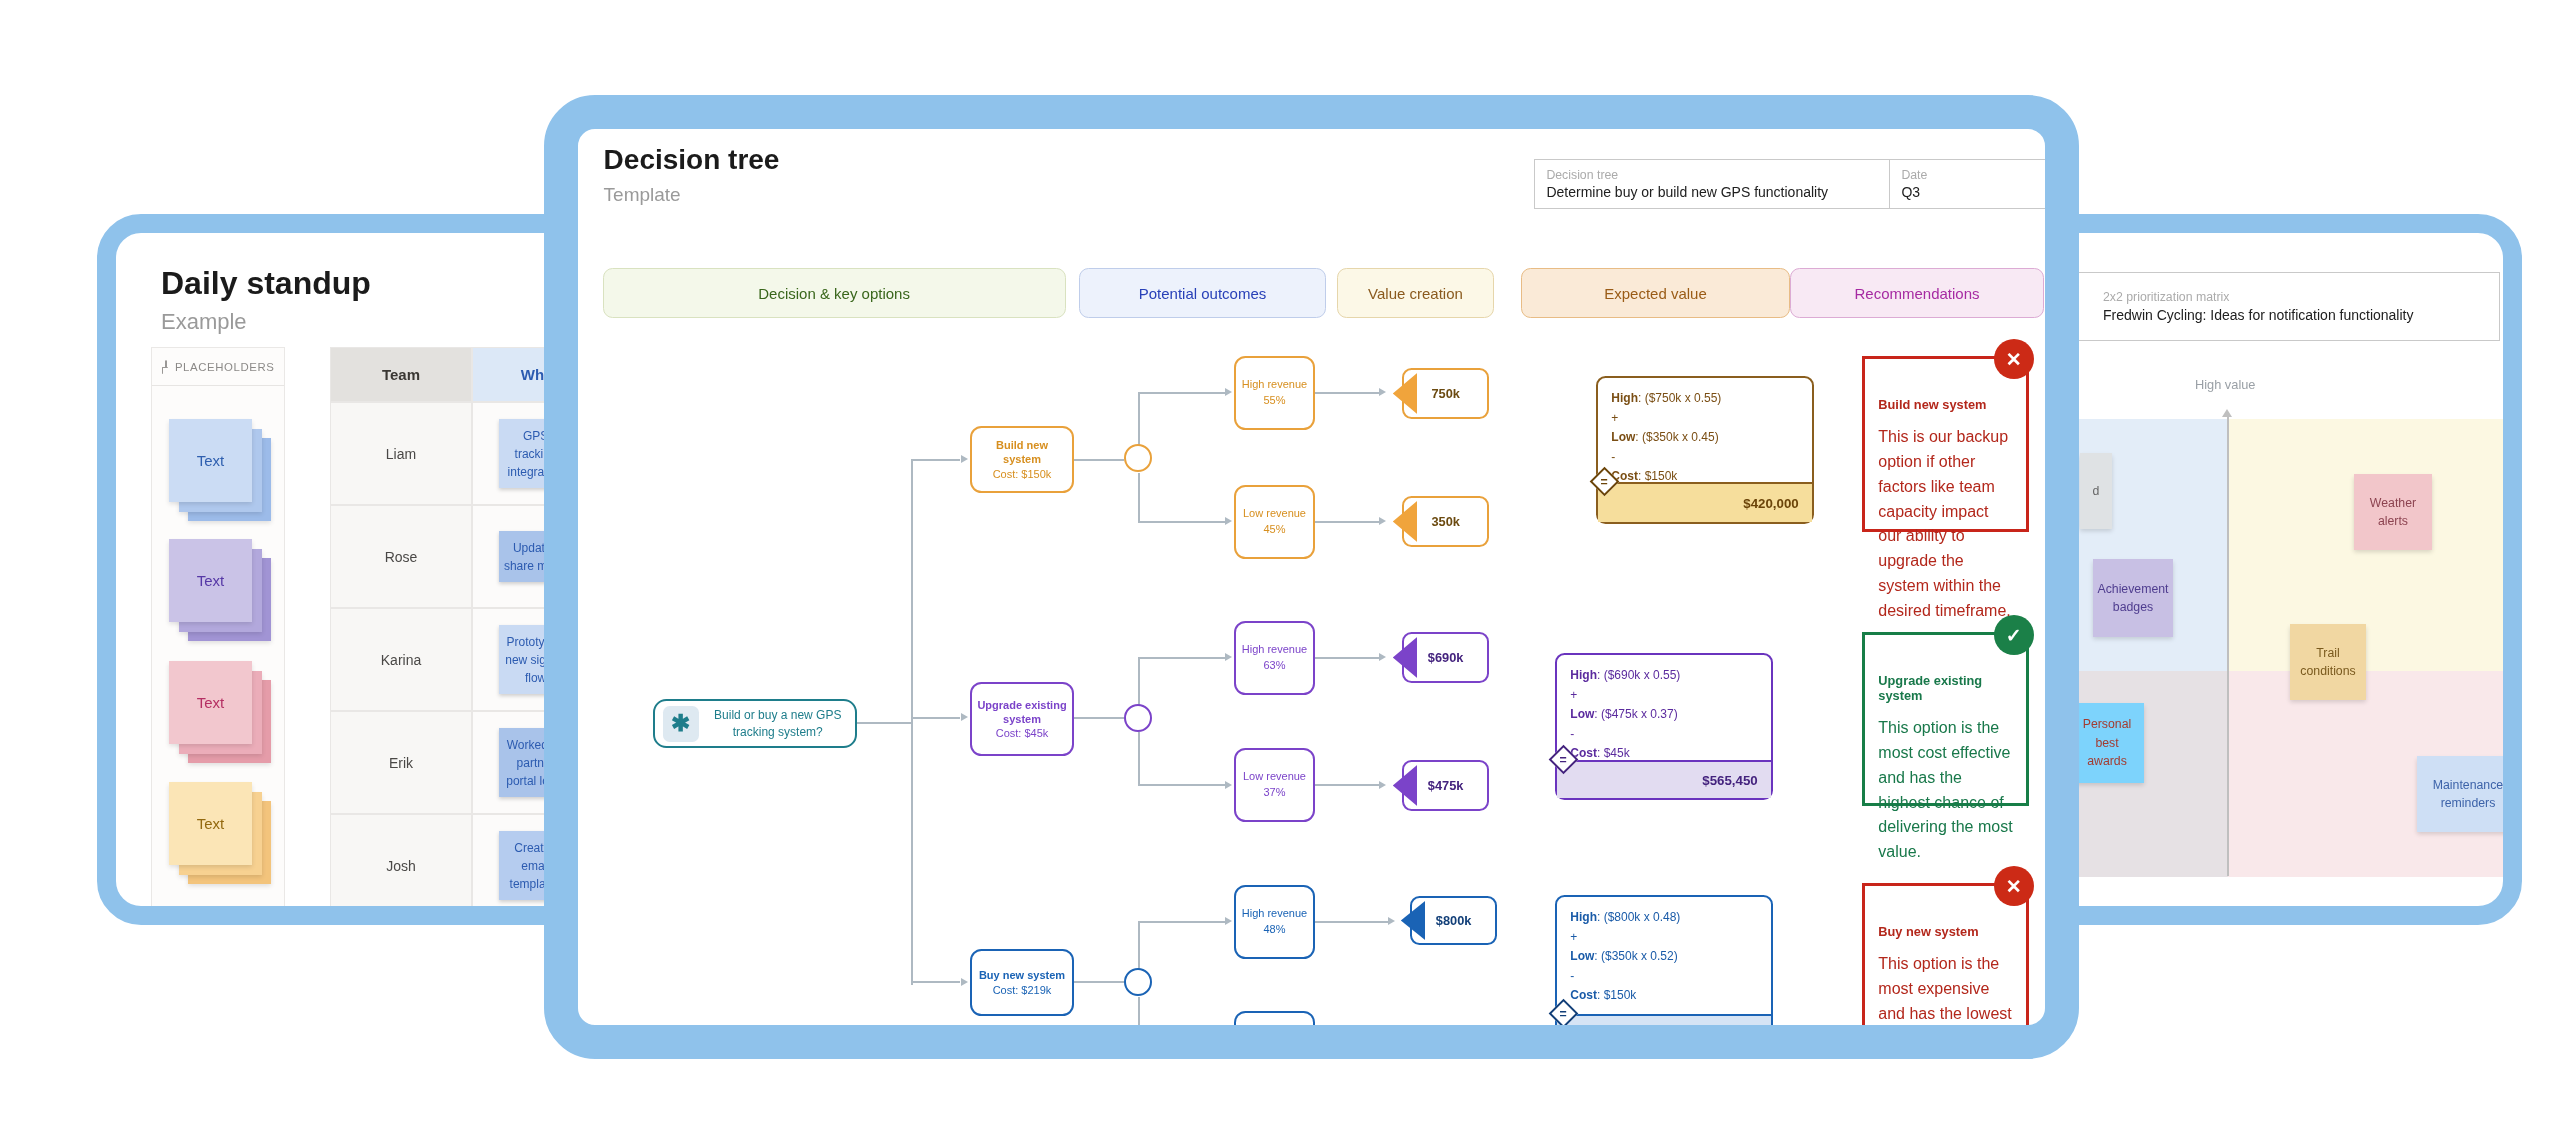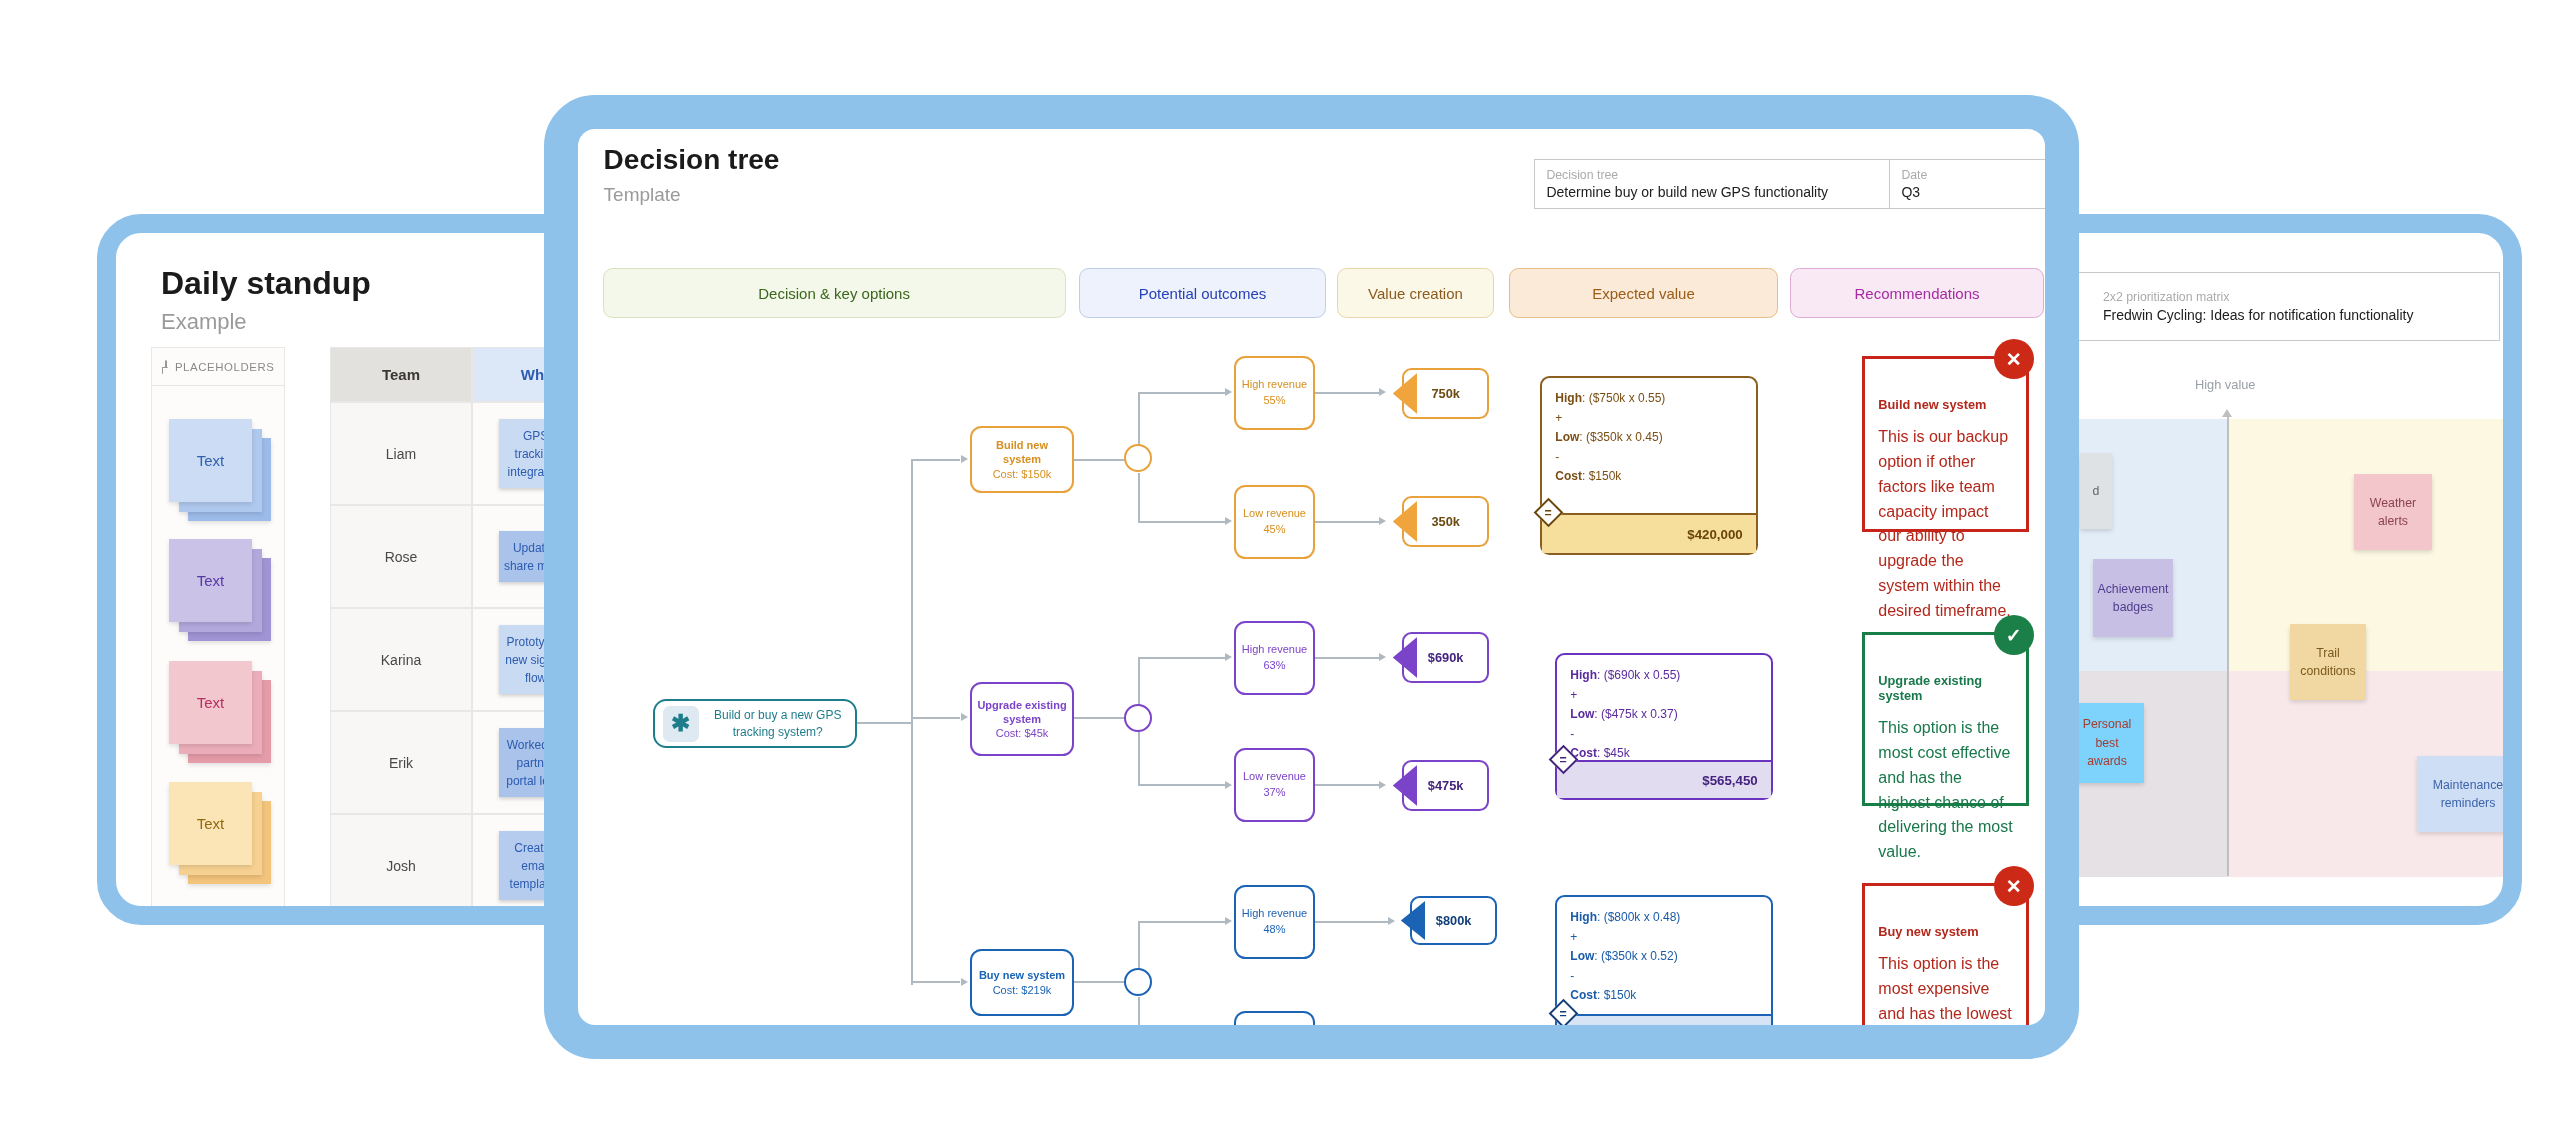--- a/index.html
+++ b/index.html
@@ -31,21 +31,21 @@
   .dt-sub   { font-size:19px; color:#9a9a9a; }
   .fieldbox { border:1.4px solid #C9C9C9; border-right:none; display:flex; }
   .fcell { padding:6.6px 11.4px; display:flex; flex-direction:column; justify-content:center; gap:1.9px; }
   .flabel { font-size:12.3px; color:#ABABAB; }
   .fvalue { font-size:14px; color:#202020; font-weight:500; }
   .pill { position:absolute; height:50px; border-radius:9.5px; border:1.4px solid; display:flex;
           align-items:center; justify-content:center; font-size:15px; font-weight:500; }
   .p1 { background:#F4F8EA; border-color:#D9E2C0; color:#39661B; }
   .p2 { background:#EDF2FC; border-color:#BFCDEA; color:#2840B8; }
   .p3 { background:#FCF8E7; border-color:#E6D6AB; color:#8A5A1E; }
-  .p4 { background:#FAEAD7; border-color:#E8BC85; color:#9A5C17; }
+  .p4 { background:#FAEAD7; border-color:#E8BC85; color:#9A5C17;margin-left:12px; }
   .p5 { background:#F8E9F4; border-color:#DCABD4; color:#A62AA2; }
 
   .line { position:absolute; background:#AEB9C2; }
   .arr-r { position:absolute; width:0; height:0; border:4.7px solid transparent; border-left:7.6px solid #AEB9C2; }
 
   .dec-node { position:absolute; border:2.8px solid #1E7D8B; border-radius:13.3px; background:#fff;
               display:flex; align-items:center; gap:9.5px; padding:5.7px 7.6px; }
   .dec-ic { width:36px; height:36px; background:#DEE9F1; border-radius:6.6px; flex:0 0 36px;
             display:flex; align-items:center; justify-content:center; color:#1E7D8B; font-size:23px; font-weight:700; }
   .dec-q { font-size:12px; color:#1E7D8B; font-weight:500; text-align:center; line-height:1.35; }
@@ -265,21 +265,21 @@
     <div class="tag-pt" style="background:#F0A43C;"></div>
   </div>
   <div class="out b-or" style="left:656px; top:356px; width:81px; height:74px;">
     <span>Low revenue</span>
     <span>45%</span>
   </div>
   <div class="tag" style="left:811px; top:367px; width:100px; height:51px;">
     <div class="tag-body b-or" style="color:#6B4A10;">350k</div>
     <div class="tag-pt" style="background:#F0A43C;"></div>
   </div>
-  <div class="ev ev-or" style="left:962px; top:247px; width:218px; height:179px;">
+  <div class="ev ev-or" style="left:1018px; top:247px; width:218px; height:148px;">
     <div class="ev-body">
       <div><b>High</b><span>: ($750k x 0.55)</span></div>
       <div>+</div>
       <div><b>Low</b><span>: ($350k x 0.45)</span></div>
       <div>-</div>
       <div><b>Cost</b><span>: $150k</span></div>
     </div>
     <div class="ev-foot" style="height:40px;">
       <div class="ev-dia">
             <span>=</span>

